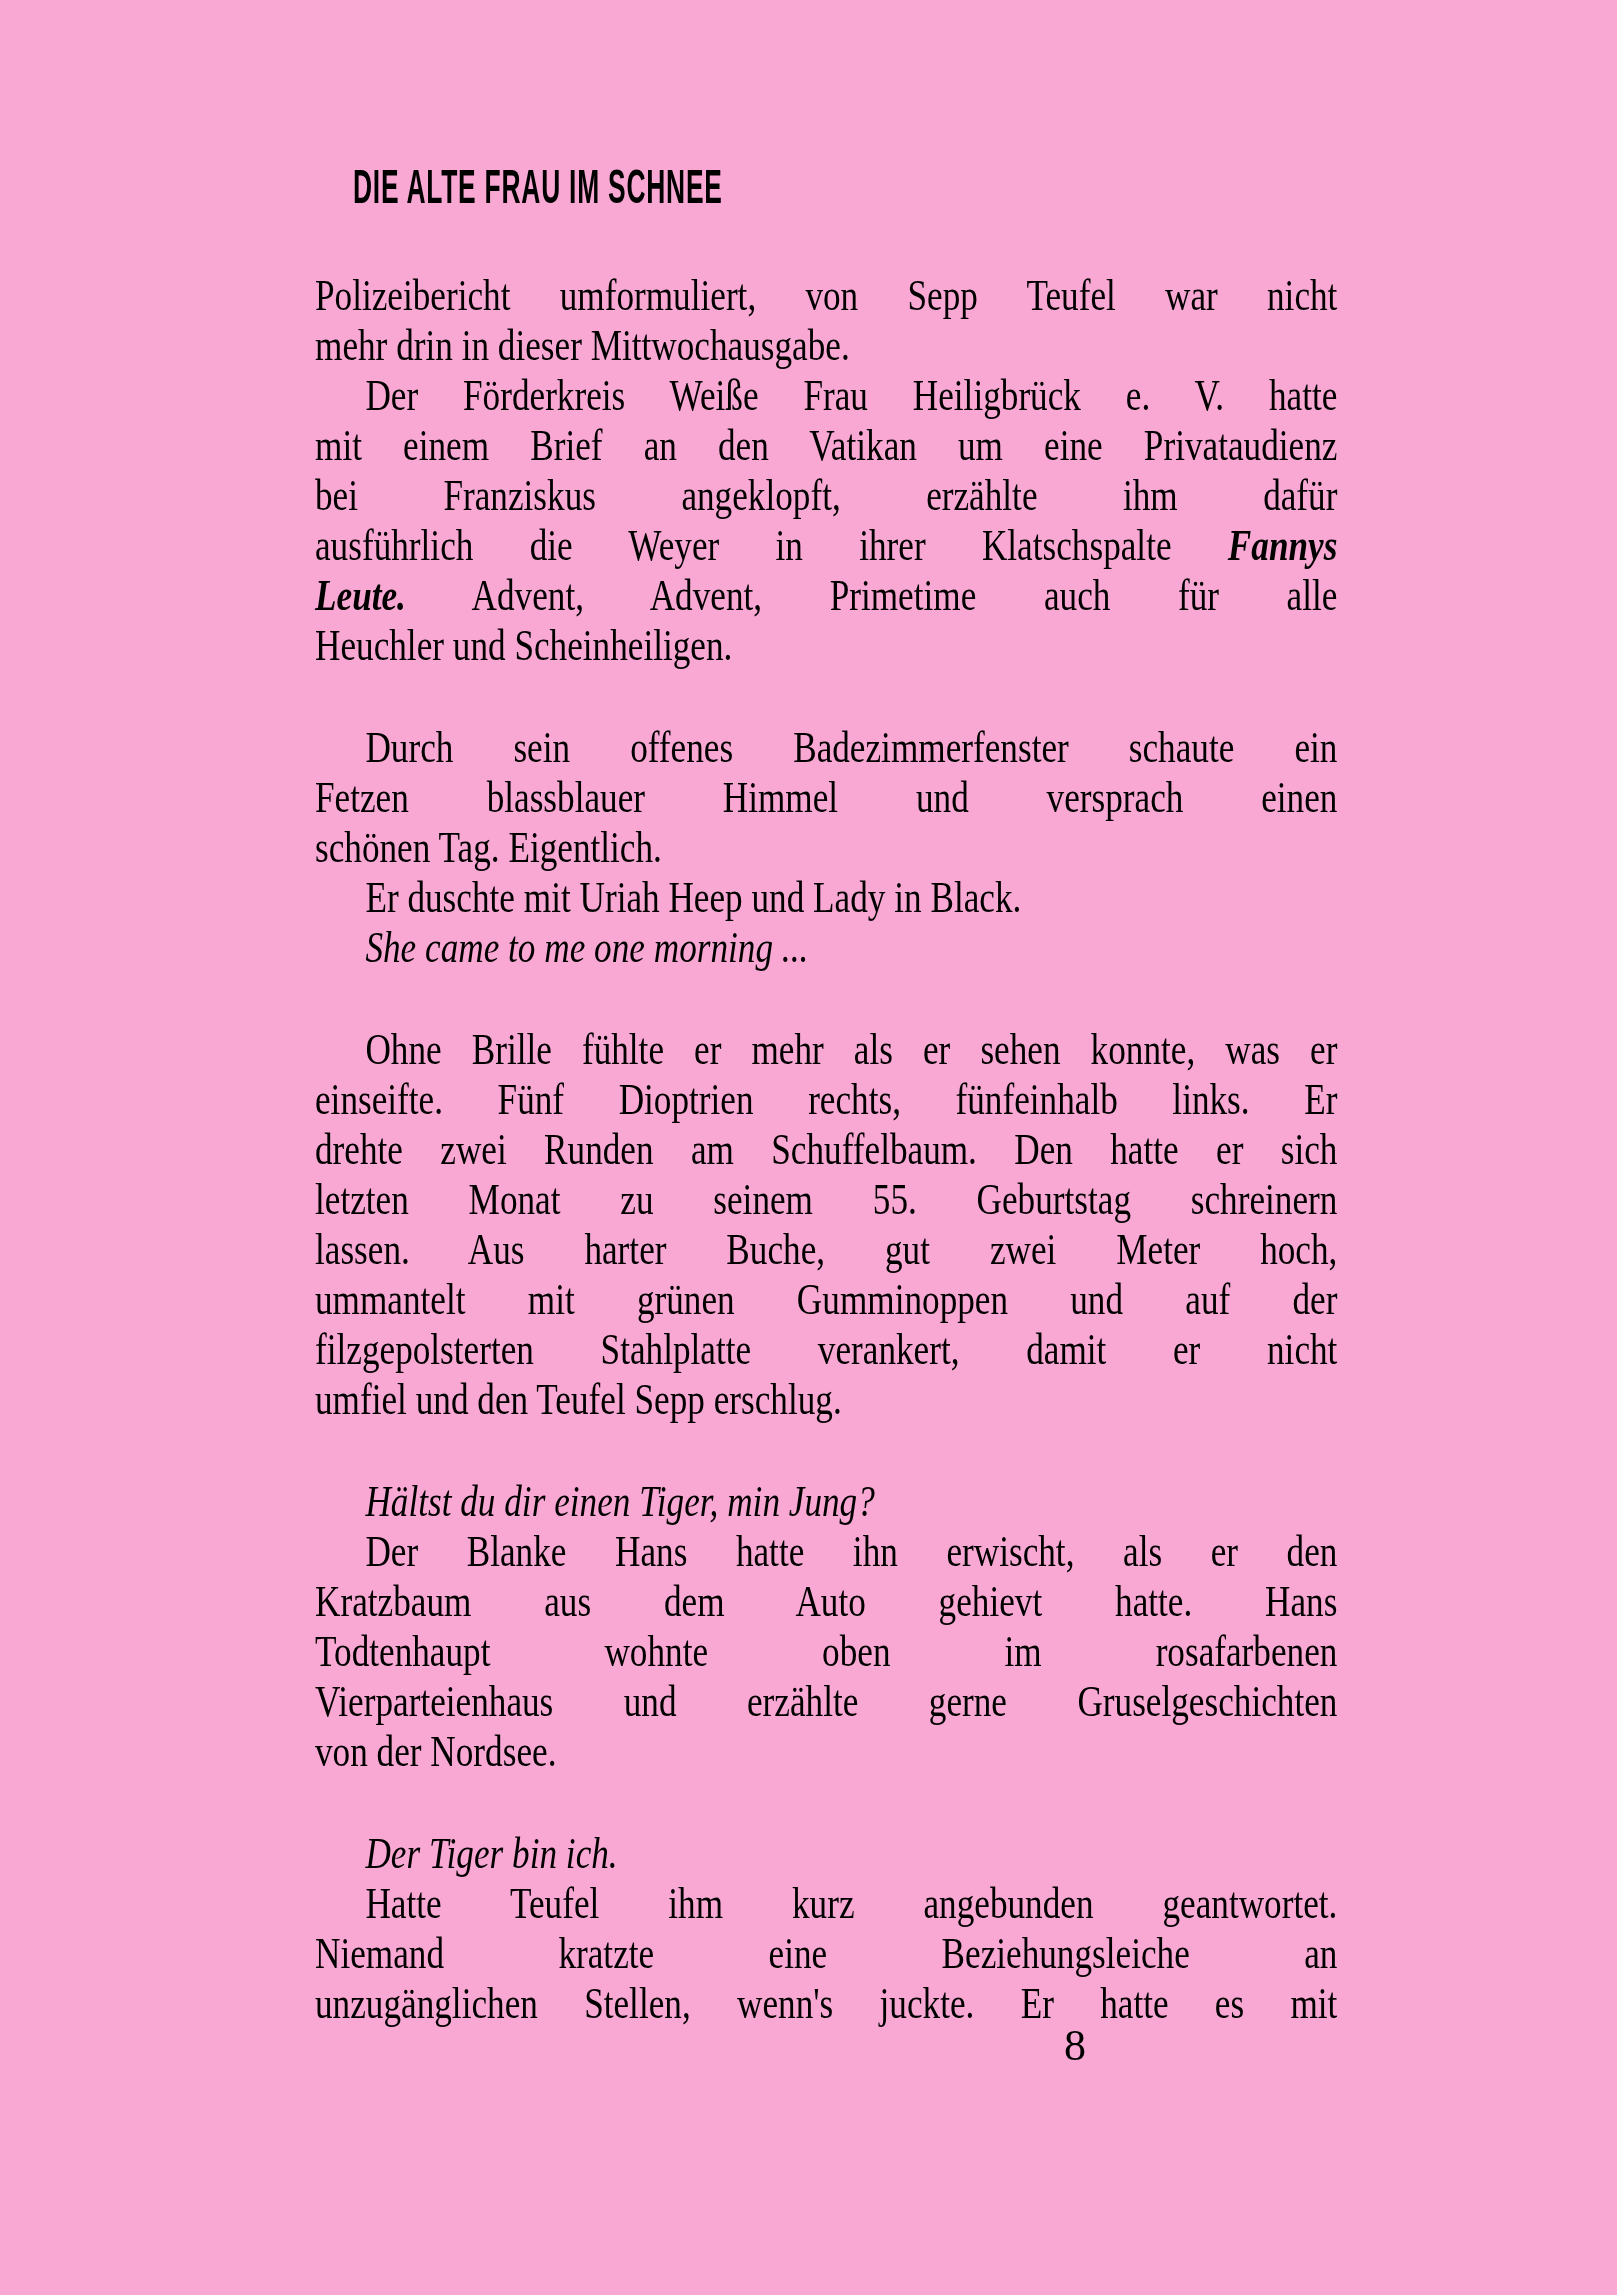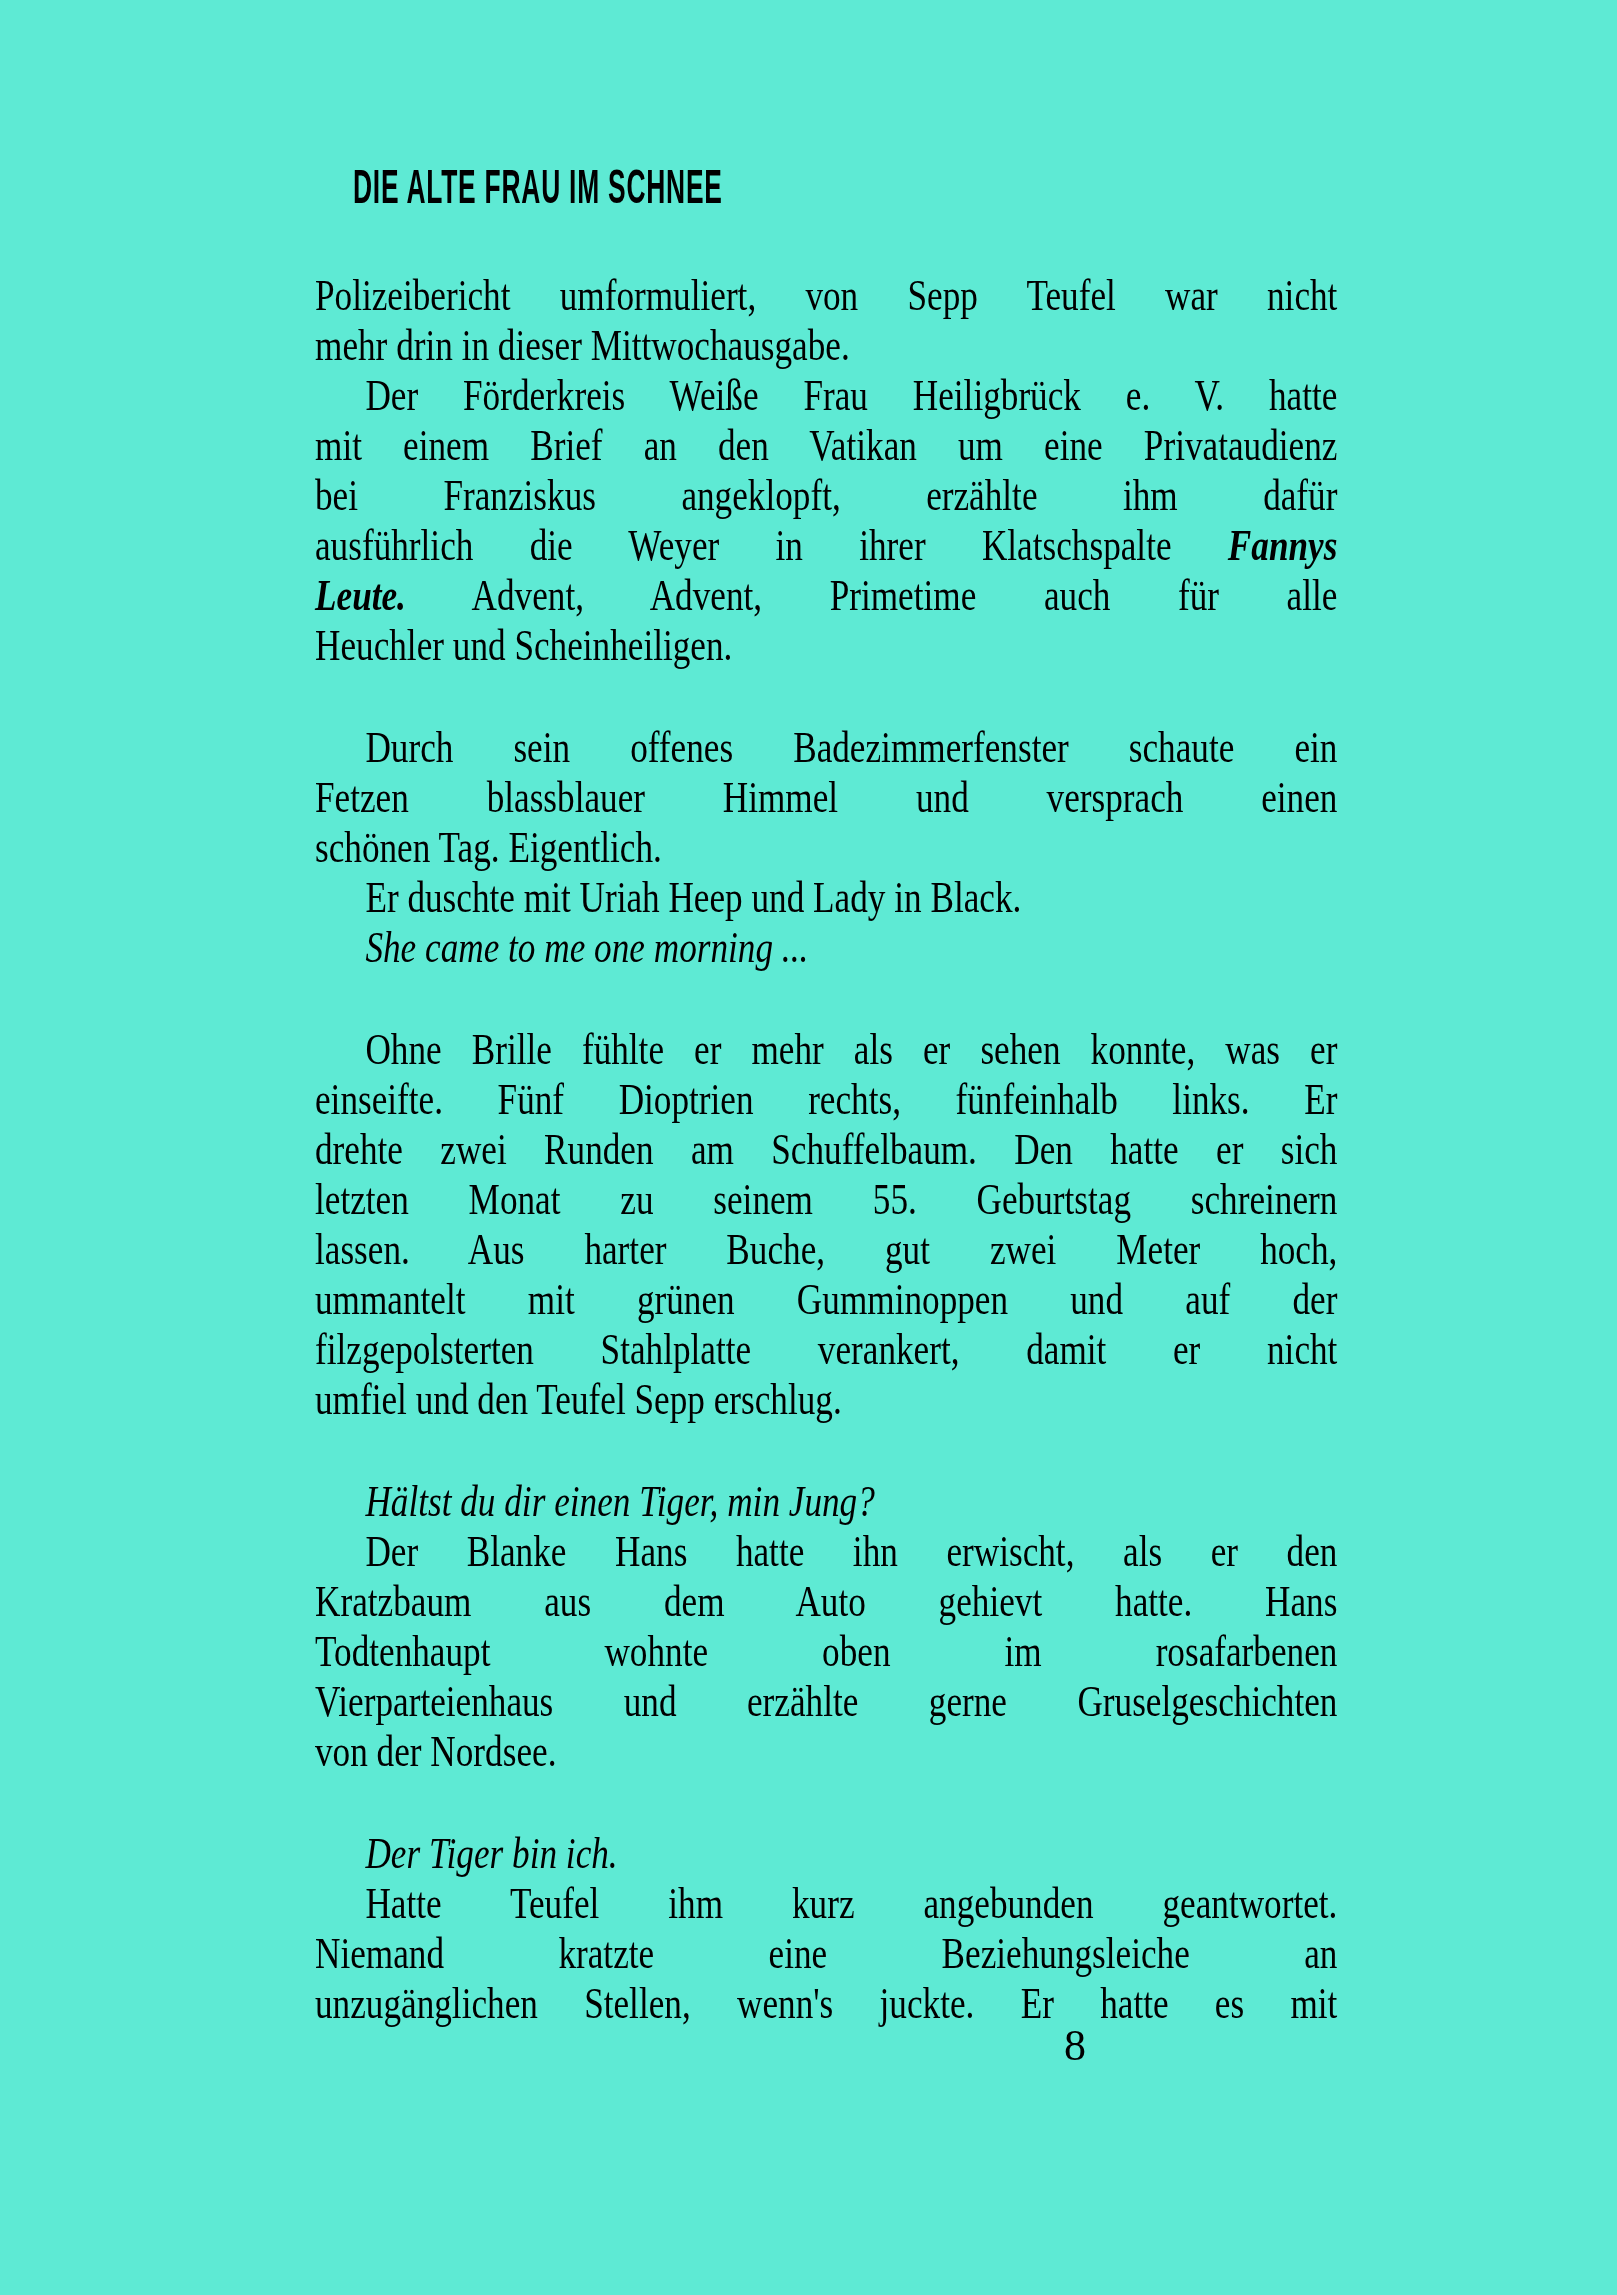--- a/index.html
+++ b/index.html
@@ -1,20 +1,20 @@
 <!DOCTYPE html>
 <html style="font-size:7.4px"><head>
 <meta charset="utf-8">
 <style>
   html, body { margin: 0; padding: 0; background: #e8e8e8; }
   .page {
     position: relative;
     width: 1618px;
     height: 2295px;
-    background: #5eead4;
+    background: #f9a8d4;
     color: #000000;
     overflow: hidden;
     font-family: "Liberation Serif", serif;
   }
   .running-header {
     position: absolute;
     left: 353px;
     top: 163px;
     font-family: "Liberation Sans", sans-serif;
     font-weight: 700;

